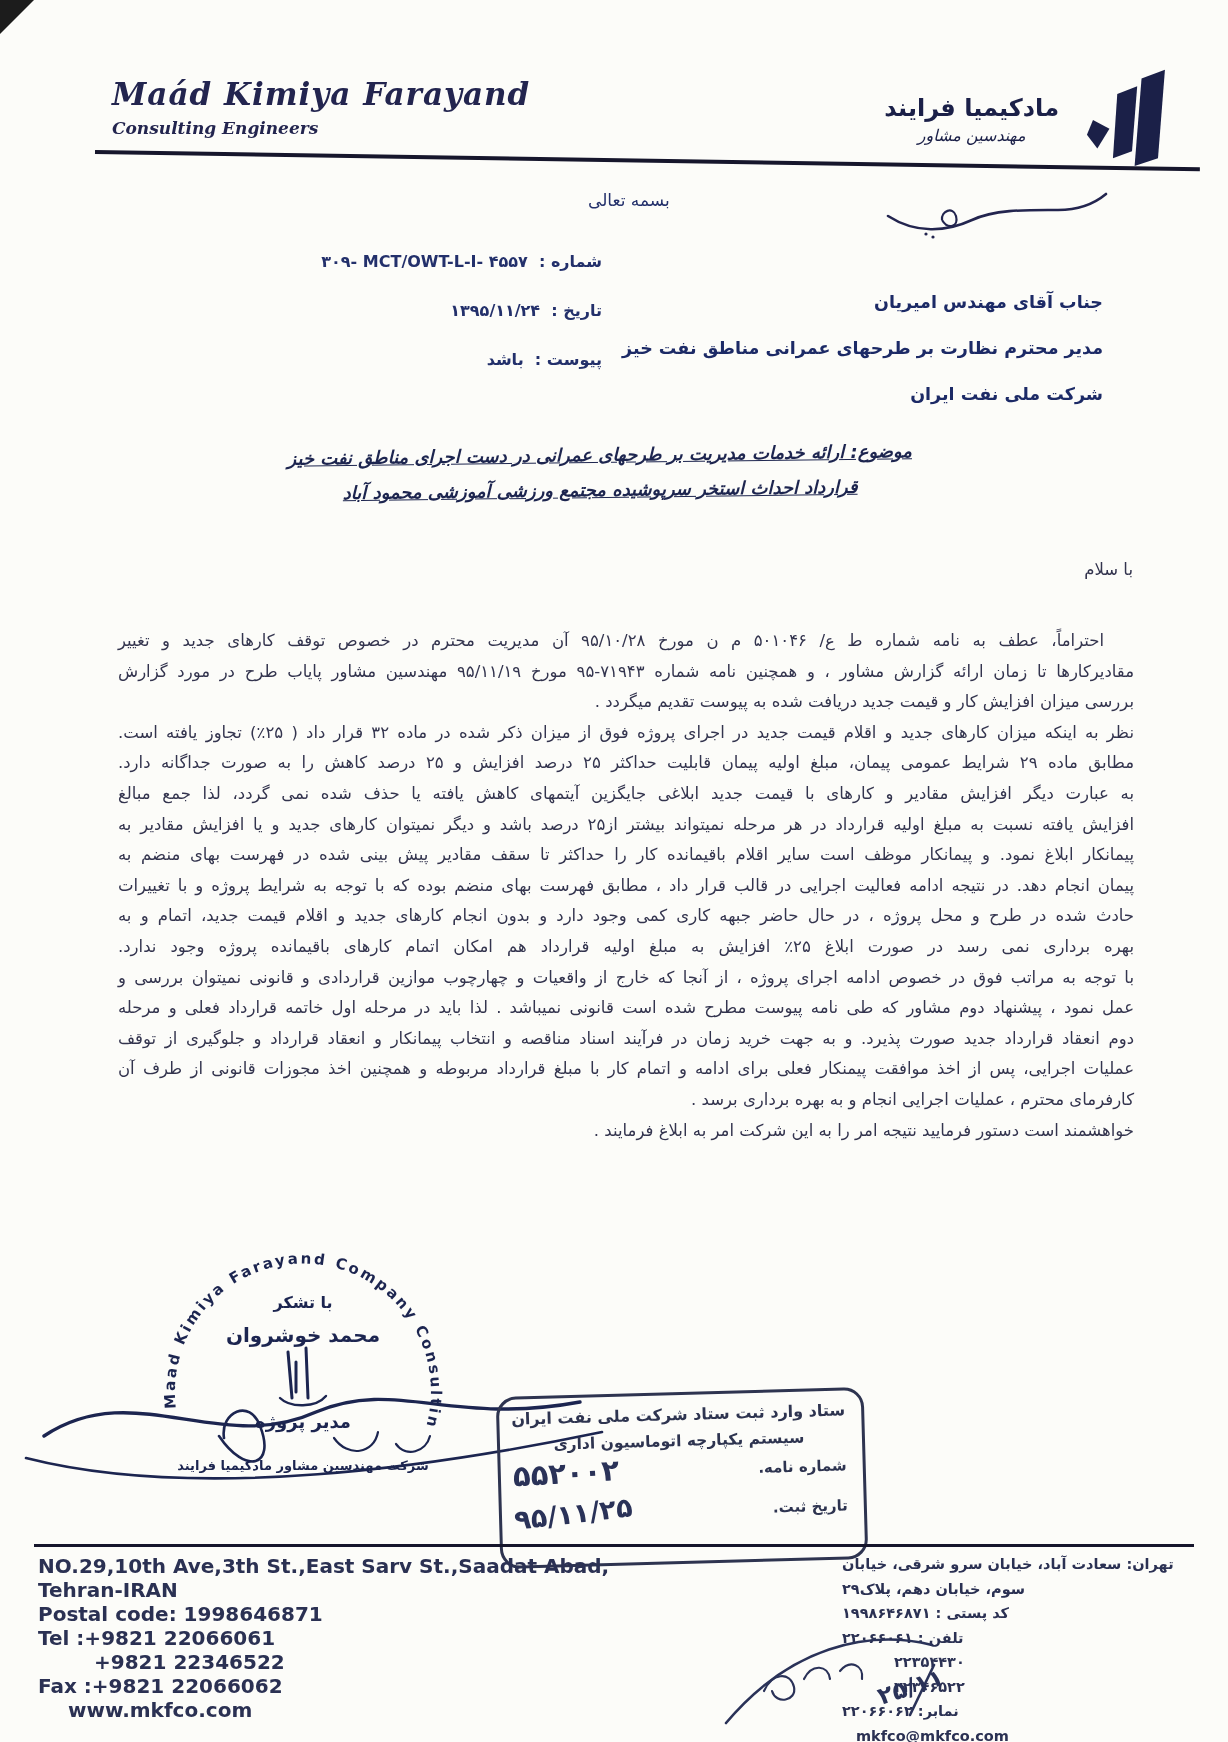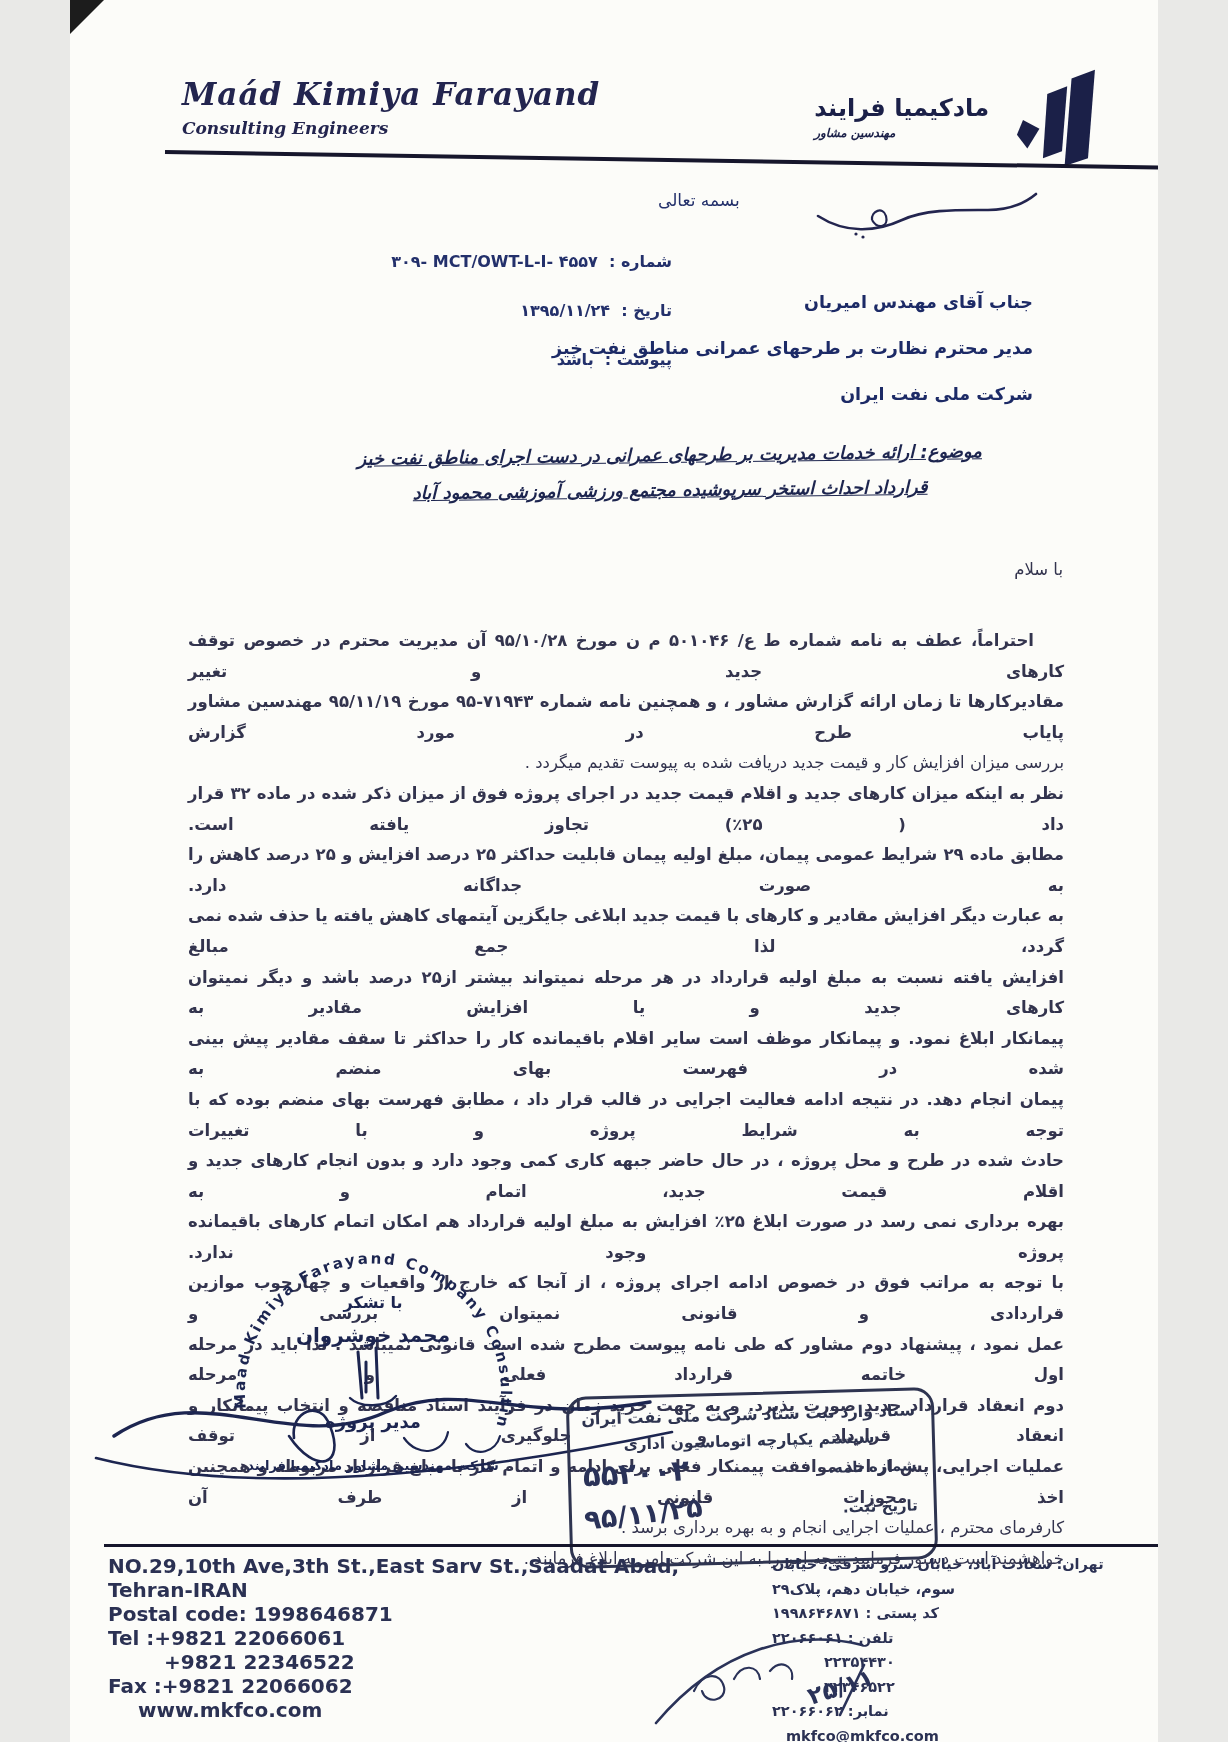--- a/index.html
+++ b/index.html
@@ -1,33 +1,33 @@
 <!DOCTYPE html>
 <html lang="fa"><head>
 <meta charset="utf-8">
 <style>
   * { margin:0; padding:0; box-sizing:border-box; }
   html,body { background:#e9e9e7; }
   body { font-family:"DejaVu Sans", sans-serif; }
   .page {
-    position:relative; width:1088px; height:1742px; margin:0 auto;
+    position:relative; width:1228px; height:1742px; margin:0 auto;
     background:#fcfcf9; overflow:hidden; color:#33344e;
   }
   .corner-artifact {
     position:absolute; left:0; top:0; width:0; height:0;
     border-top:34px solid #1c1c1c; border-right:34px solid transparent;
   }
   
   .lh-en { position:absolute; left:112px; top:76px; color:#23254f; }
   .lh-en .name { font-family:"DejaVu Serif", serif; font-style:italic; font-weight:bold; font-size:31px; letter-spacing:1px; }
   .lh-en .tag  { font-family:"DejaVu Serif", serif; font-style:italic; font-weight:bold; font-size:17px; margin-top:6px; }
   .logo-block { position:absolute; right:48px; top:68px; display:flex; align-items:flex-start; gap:25px; color:#1b2048; }
   .logo-fa { text-align:left; margin-top:26px; direction:rtl; }
   .logo-fa .fa-name { font-size:24px; font-weight:bold; }
-  .logo-fa .fa-tag  { font-size:12px; font-weight:bold; font-style:italic; margin-top:4px; }
+  .logo-fa .fa-tag  { font-size:16px; font-weight:normal; font-style:italic; margin-top:4px;text-align:center; }
   .logo-mark svg { display:block; }
   .header-rule {
     position:absolute; left:95px; top:150px; width:1105px; height:0;
     border-top:4px solid #16162c; transform:rotate(0.9deg); transform-origin:left center;
   }
   .piv-scribble { position:absolute; right:118px; top:182px; }
   
   .invocation { position:absolute; left:588px; top:190px; font-size:17px; font-weight:normal; color:#23306b; }
   .meta { position:absolute; left:180px; top:252px; width:422px; direction:rtl; color:#23306b; font-size:16px; font-weight:bold; }
   .meta .row { margin-bottom:30px; text-align:right; }
@@ -38,21 +38,21 @@
   .subject {
     position:absolute; left:270px; top:444px; width:660px; text-align:center; direction:rtl;
     font-weight:bold; font-style:italic; font-size:18px; color:#1d254f;
     transform:rotate(-0.7deg);
   }
   .subject div { text-decoration:underline; margin-bottom:14px; }
   
   .salutation { position:absolute; right:95px; top:560px; font-size:16.5px; color:#33344e; direction:rtl; }
   .letter-body { position:absolute; left:118px; right:94px; top:626px; direction:rtl; font-size:16.5px; line-height:30.6px; color:#33344e; }
   .letter-body .line { white-space:nowrap; }
-  .letter-body .full { text-align:justify; text-align-last:justify; white-space:normal;font-weight:bold; }
+  .letter-body .full { text-align:justify; text-align-last:justify; white-space:normal; }
   .letter-body .short { text-align:right; }
   .letter-body .indent { text-indent:30px; }
   
   .stamp { position:absolute; left:138px; top:1222px; }
   .sig-main { position:absolute; left:14px; top:1318px; pointer-events:none; }
   
   .reg-stamp {
     position:absolute; left:498px; top:1392px; width:368px; height:172px;
     border:3px solid #2e3450; border-radius:20px; transform:rotate(-1.6deg);
     direction:rtl; padding:10px 16px 6px 12px; color:#2e3450; font-weight:bold;

